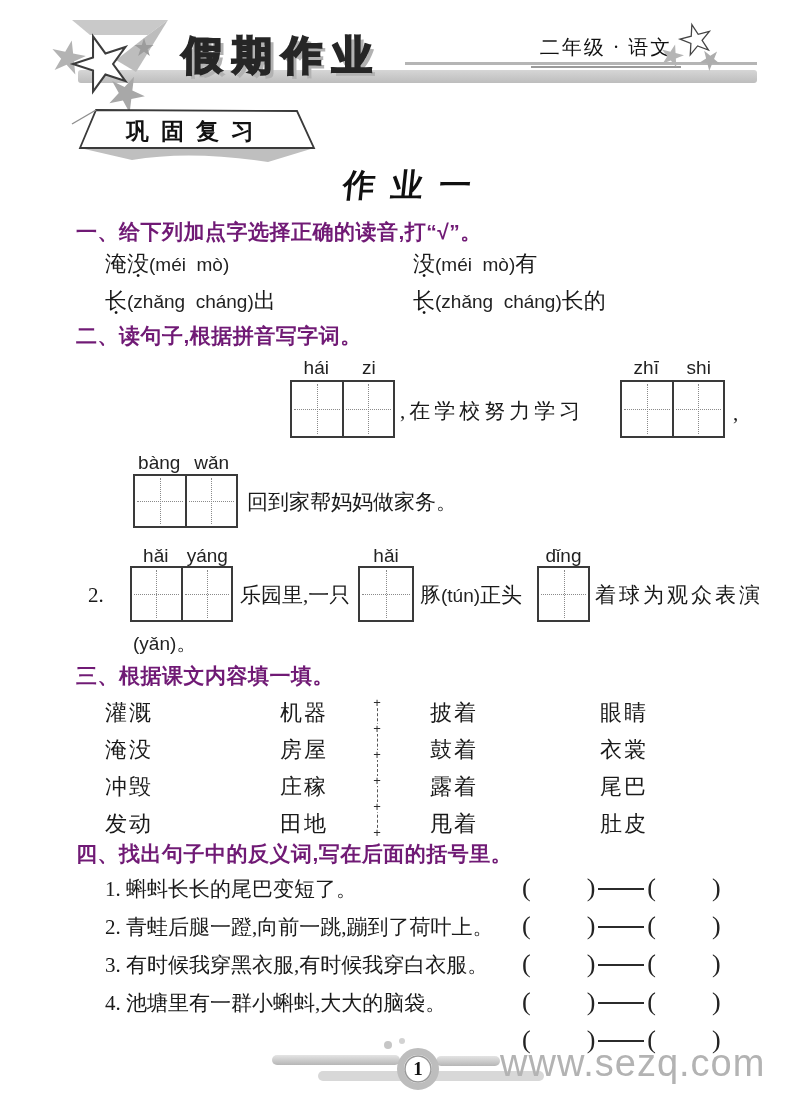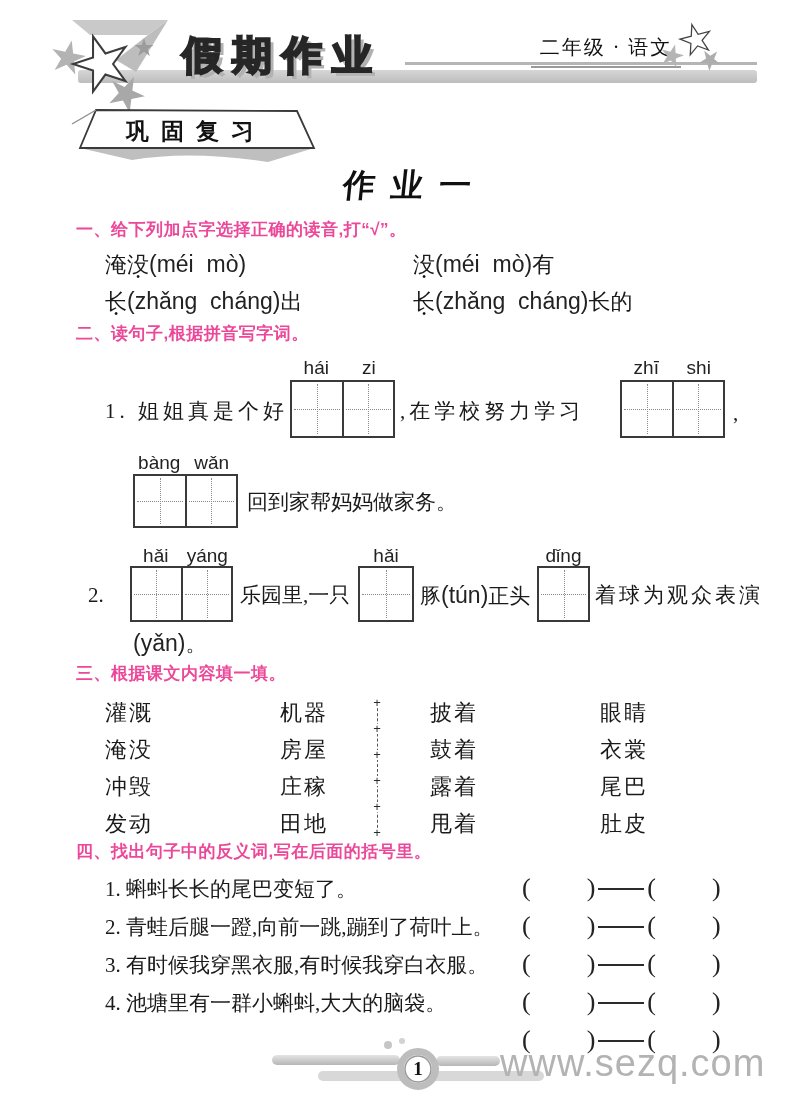--- a/index.html
+++ b/index.html
@@ -1,22 +1,22 @@
 <!DOCTYPE html>
 <html><head>
 <meta charset="utf-8">
 <style>
   html,body{margin:0;padding:0;background:#fff;}
   #page{position:relative;width:800px;height:1108px;background:#fff;overflow:hidden;
         font-family:"Liberation Serif",serif;color:#1a1a1a;}
   .abs{position:absolute;}
   .zh{font-family:"Liberation Serif",serif;font-size:21px;line-height:26px;color:#1a1a1a;}
   .zh22{font-size:22px;line-height:28px;}
-  .py{font-family:"Liberation Sans",sans-serif;font-size:23px;color:#222;white-space:pre;}
-  .hd{font-family:"Liberation Sans",sans-serif;font-weight:700;font-size:17px;color:#ec4899;letter-spacing:.5px;}
+  .py{font-family:"Liberation Sans",sans-serif;font-size:19px;color:#222;white-space:pre;}
+  .hd{font-family:"Liberation Sans",sans-serif;font-weight:700;font-size:21px;color:#701a75;letter-spacing:.5px;}
   .bubble{font-family:"Liberation Sans",sans-serif;font-weight:900;font-size:40px;letter-spacing:10px;
           color:#c2410c;-webkit-text-stroke:2.2px #262626;text-shadow:4px 4px 0 #b2b2b2;}
   .grade{font-family:"Liberation Serif",serif;font-size:20px;color:#111;letter-spacing:2px;
          border-bottom:2px solid #9a9a9a;padding:0 8px 5px;text-align:center;}
   .bar{position:absolute;background:linear-gradient(180deg,#d6d6d6,#bdbdbd);border-radius:3px;}
   .cal{font-family:"Liberation Serif",serif;font-weight:700;font-size:32px;letter-spacing:16px;
        transform:skewX(-6deg);color:#101010;}
   .banner-label{font-family:"Liberation Sans",sans-serif;font-weight:700;font-size:23px;letter-spacing:12px;color:#111;}
   
   .wbox{display:flex;border:2px solid #3a3a3a;background:#fff;box-sizing:border-box;}
@@ -90,21 +90,20 @@
   <div class="abs zh22" style="left:413px;top:250px;"><span></span><span class="dotted">没</span><span class="py">(méi  mò)</span><span>有</span></div>
   <div class="abs zh22" style="left:105px;top:287px;"><span></span><span class="dotted">长</span><span class="py">(zhǎng  cháng)</span><span>出</span></div>
   <div class="abs zh22" style="left:413px;top:287px;"><span></span><span class="dotted">长</span><span class="py">(zhǎng  cháng)</span><span>长的</span></div>
 
   <div class="abs hd" style="left:76px;top:322px;">二、读句子,根据拼音写字词。</div>
 
   <div class="abs pyrow" style="left:290px;top:357px;width:105px;">
     <span>hái</span>
     <span>zi</span>
   </div>
-  <div class="abs zh" style="left:105px;top:398px;letter-spacing:4px;">1. 姐姐真是个好</div>
   <div class="abs wbox" style="left:290px;top:380px;width:105px;height:58px;">
     <div class="wcell"></div>
     <div class="wcell"></div>
   </div>
   <div class="abs zh" style="left:400px;top:398px;letter-spacing:4px;">,在学校努力学习</div>
   <div class="abs pyrow" style="left:620px;top:357px;width:105px;">
     <span>zhī</span>
     <span>shi</span>
   </div>
   <div class="abs wbox" style="left:620px;top:380px;width:105px;height:58px;">

